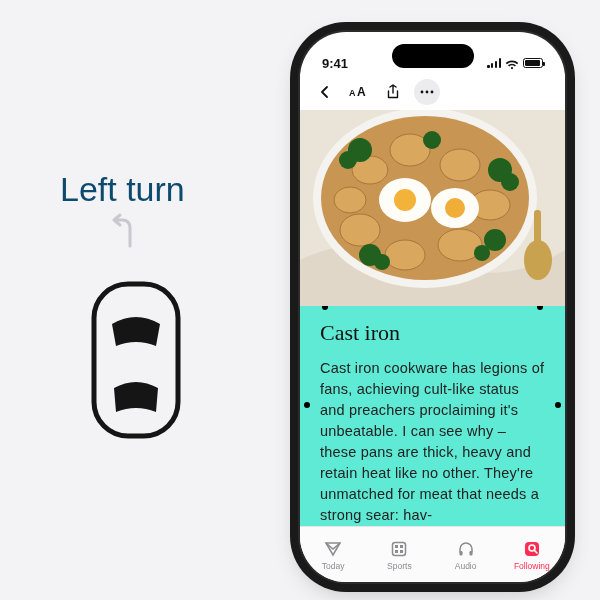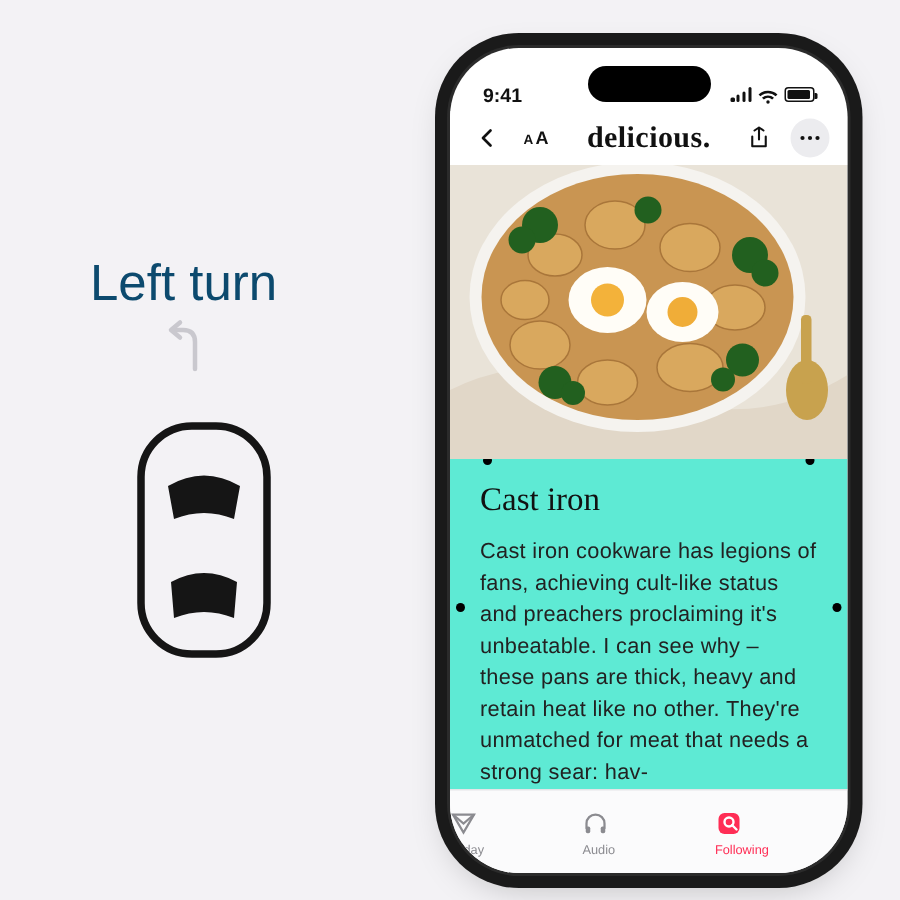--- a/index.html
+++ b/index.html
@@ -152,21 +152,21 @@
     left:0; right:0; bottom:0;
     height:56px;
     border-top:1px solid #e5e5e8;
     background:#fbfbfc;
     display:flex;
   }
   .tab {
     flex:1;
     display:flex;
     flex-direction:column;
-    align-items:flex-start;
+    align-items:center;
     justify-content:center;
     gap:2px;
     font-size:8.5px;
     color:#8b8b90;
   }
   .tab.active { color:#ff2d55; }
   .tab .ticon { height:20px; display:flex; align-items:center; justify-content:center; }
 
 </style>
 </head>
@@ -215,21 +215,20 @@
       <svg width="14" height="14" viewBox="0 0 14 14">
           <path d="M9 2 4 7l5 5" fill="none" stroke="#111" stroke-width="1.8" stroke-linecap="round" stroke-linejoin="round"></path>
         </svg>
     </div>
     <div class="icon-btn plain">
       <svg width="20" height="14" viewBox="0 0 20 14">
           <text x="0" y="11" font-size="9" font-weight="700" fill="#111">A</text>
           <text x="8" y="11" font-size="12" font-weight="700" fill="#111">A</text>
         </svg>
     </div>
-    <div class="title">delicious.</div>
     <div class="icon-btn plain">
       <svg width="14" height="16" viewBox="0 0 14 16" fill="none" stroke="#111" stroke-width="1.4" stroke-linecap="round" stroke-linejoin="round">
           <path d="M7 1v8M4 3l3-2 3 2M2.5 7v6.5h9V7"></path>
         </svg>
     </div>
     <div class="icon-btn">
       <svg width="14" height="4" viewBox="0 0 14 4">
           <circle cx="2" cy="2" r="1.4" fill="#111"></circle>
           <circle cx="7" cy="2" r="1.4" fill="#111"></circle>
           <circle cx="12" cy="2" r="1.4" fill="#111"></circle>
@@ -297,20 +296,32 @@
       <div class="ticon">
         <svg width="18" height="18" viewBox="0 0 18 18">
             <path d="M2 3h14L9 15 2 3z" fill="none" stroke="#8b8b90" stroke-width="1.5"></path>
             <path d="M2 3l7 6 7-6" fill="none" stroke="#8b8b90" stroke-width="1.5"></path>
           </svg>
       </div>
       <span>Today</span>
     </div>
     <div class="tab">
       <div class="ticon">
+        <svg width="18" height="18" viewBox="0 0 18 18">
+            <rect x="2.5" y="2.5" width="13" height="13" rx="2.5" fill="none" stroke="#8b8b90" stroke-width="1.5"></rect>
+            <rect x="5" y="5" width="3" height="3" fill="#8b8b90"></rect>
+            <rect x="10" y="5" width="3" height="3" fill="#8b8b90"></rect>
+            <rect x="5" y="10" width="3" height="3" fill="#8b8b90"></rect>
+            <rect x="10" y="10" width="3" height="3" fill="#8b8b90"></rect>
+          </svg>
+      </div>
+      <span>Sports</span>
+    </div>
+    <div class="tab">
+      <div class="ticon">
         <svg width="18" height="18" viewBox="0 0 18 18" fill="none" stroke="#8b8b90" stroke-width="1.5" stroke-linecap="round">
             <path d="M3 12V9a6 6 0 1112 0v3"></path>
             <rect x="2.5" y="11" width="3" height="4.5" rx="1.2" fill="#8b8b90" stroke="none"></rect>
             <rect x="12.5" y="11" width="3" height="4.5" rx="1.2" fill="#8b8b90" stroke="none"></rect>
           </svg>
       </div>
       <span>Audio</span>
     </div>
     <div class="tab active">
       <div class="ticon">

